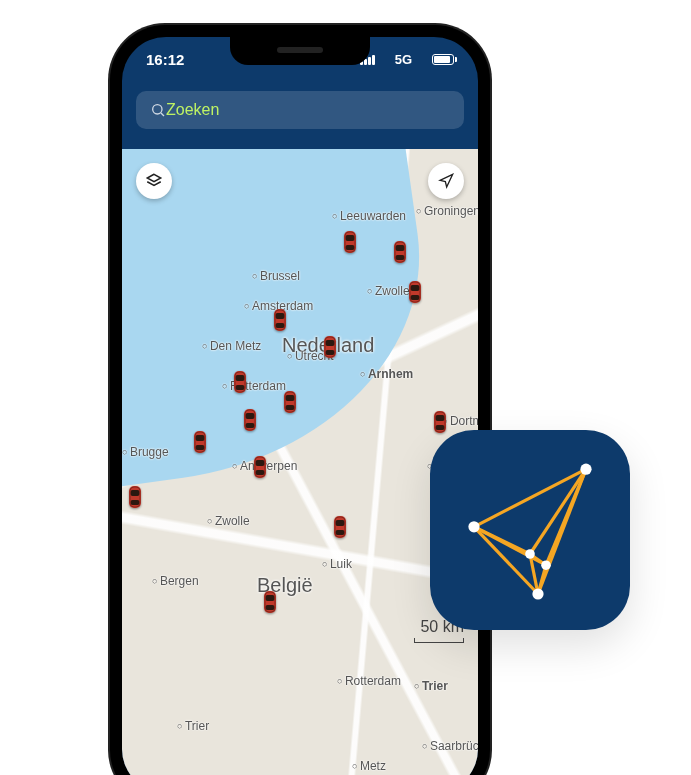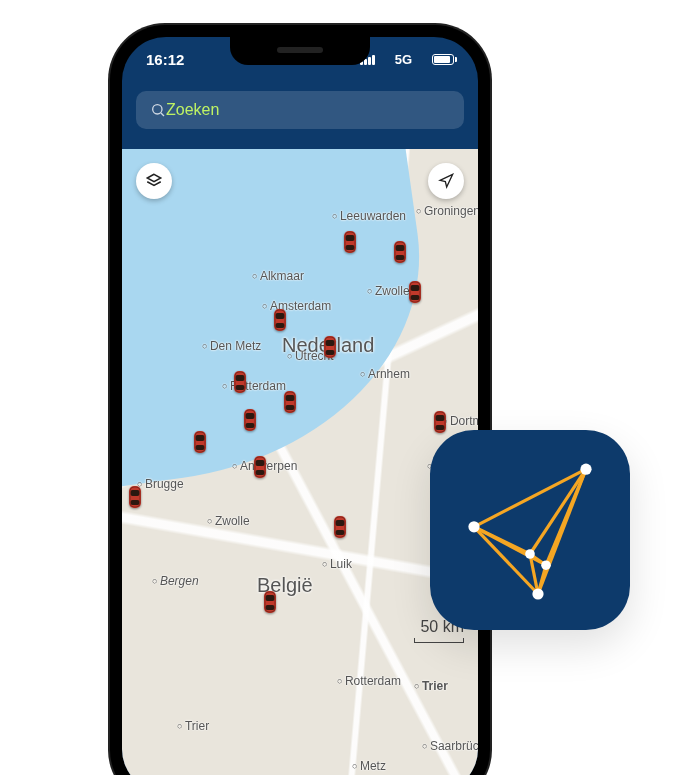--- a/index.html
+++ b/index.html
@@ -267,35 +267,35 @@
         </svg>
       </div>
 
       <div id="countries">
           <div class="country-label" style="left: 160px; top: 185px;">Nederland</div>
           <div class="country-label" style="left: 135px; top: 425px;">België</div>
         </div>
       <div id="cities">
           <div class="city-label" style="left: 210px; top: 60px; text-align: right;">Leeuwarden</div>
           <div class="city-label" style="left: 275px; top: 55px; margin-left: 19px;">Groningen</div>
-          <div class="city-label" style="left: 130px; top: 120px;">Alkmaar</div>
+          <div class="city-label" style="left: 130px; top: 120px;">Brussel</div>
           <div class="city-label" style="left: 245px; top: 135px;">Zwolle</div>
-          <div class="city-label" style="left: 140px; top: 150px;">Amsterdam</div>
+          <div class="city-label" style="left: 122px; top: 150px;">Amsterdam</div>
           <div class="city-label" style="left: 80px; top: 190px;">Den Metz</div>
           <div class="city-label" style="left: 165px; top: 200px;">Utrecht</div>
-          <div class="city-label" style="left: 238px; top: 218px;">Arnhem</div>
+          <div class="city-label" style="left: 238px; top: 218px; font-weight: bold;">Arnhem</div>
           <div class="city-label" style="left: 100px; top: 230px;">Rotterdam</div>
           <div class="city-label" style="left: 320px; top: 265px;">Dortm</div>
-          <div class="city-label" style="left: 0px; top: 328px; margin-left: 15px;">Brugge</div>
+          <div class="city-label" style="left: 0px; top: 296px;">Brugge</div>
           <div class="city-label" style="left: 110px; top: 310px;">Antwerpen</div>
           <div class="city-label" style="left: 305px; top: 310px;">Düss</div>
           <div class="city-label" style="left: 85px; top: 365px;">Zwolle</div>
           <div class="city-label" style="left: 320px; top: 365px;">Keu</div>
           <div class="city-label" style="left: 200px; top: 400px; margin-top: 8px;">Luik</div>
-          <div class="city-label" style="left: 30px; top: 425px; font-style: italic;">Bergen</div>
+          <div class="city-label" style="left: 30px; top: 425px;">Bergen</div>
           <div class="city-label" style="left: 215px; top: 525px;">Rotterdam</div>
           <div class="city-label" style="left: 292px; top: 530px; font-weight: bold;">Trier</div>
           <div class="city-label" style="left: 55px; top: 570px;">Trier</div>
           <div class="city-label" style="left: 300px; top: 590px;">Saarbrücken</div>
           <div class="city-label" style="left: 230px; top: 610px;">Metz</div>
         </div>
       <div id="cars">
           <div class="car" style="left: 220px; top: 80px;"><svg viewBox="0 0 16 26">
               <rect x="2" y="2" width="12" height="22" rx="5" fill="#c0392b"></rect>
               <rect x="3.5" y="6" width="9" height="6" rx="2" fill="#2c1810"></rect>

